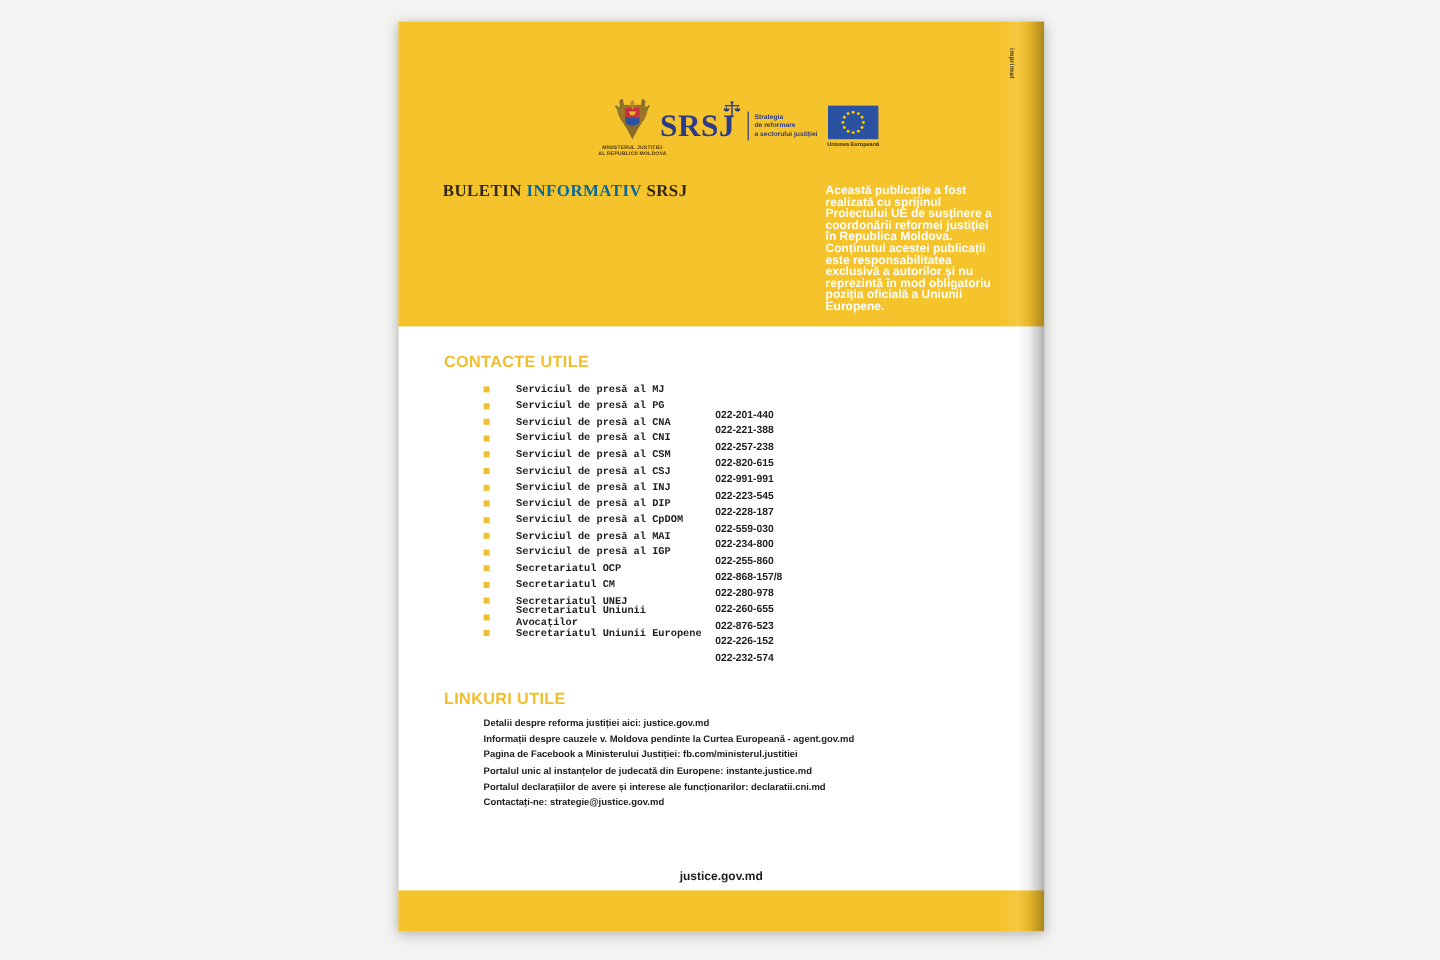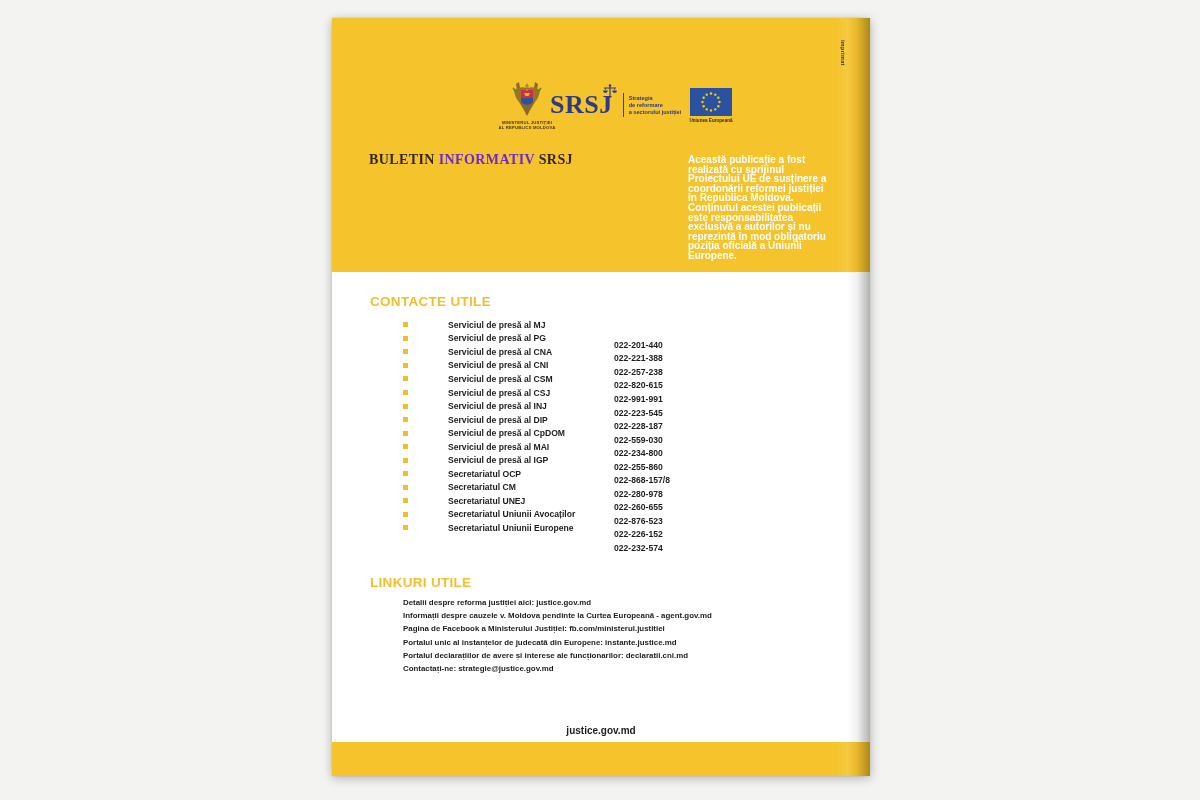--- a/index.html
+++ b/index.html
@@ -79,21 +79,21 @@
   .bulletin-title {
     position: absolute;
     left: 37px; top: 134px;
     font-family: "Liberation Serif", serif;
     font-weight: bold;
     font-size: 14px;
     letter-spacing: 0.4px;
     white-space: nowrap;
   }
   .bt-dark { color: #332712; }
-  .bt-light { color: #6d28d9; }
+  .bt-light { color: #0369a1; }
   .disclaimer {
     position: absolute;
     left: 356px; top: 137px;
     width: 145px;
     font-size: 10px; line-height: 9.6px;
     font-weight: bold;
     color: #ffffff;
   }
   .vertical-text {
     position: absolute;
@@ -121,21 +121,21 @@
     height: 13.55px;
     font-size: 8.6px; font-weight: bold;
     color: #1d1d1b;
   }
   .contact-bullet {
     width: 5px; height: 5px;
     background: #f1bf2d;
     margin-left: 71px;
     flex: 0 0 auto;
   }
-  .contact-label { margin-left: 40px; width: 160px; }
+  .contact-label { margin-left: 22px; width: 160px; font-family: Liberation Mono, monospace; }
   .contact-phone { margin-left: 6px; margin-top: 40px; }
   .links-heading { top: 557px; }
   .links-list {
     position: absolute;
     left: 71px; top: 578px; width: 440px;
   }
   .link-row {
     height: 13.2px;
     display: flex; align-items: center;
     font-size: 7.9px; font-weight: bold;

